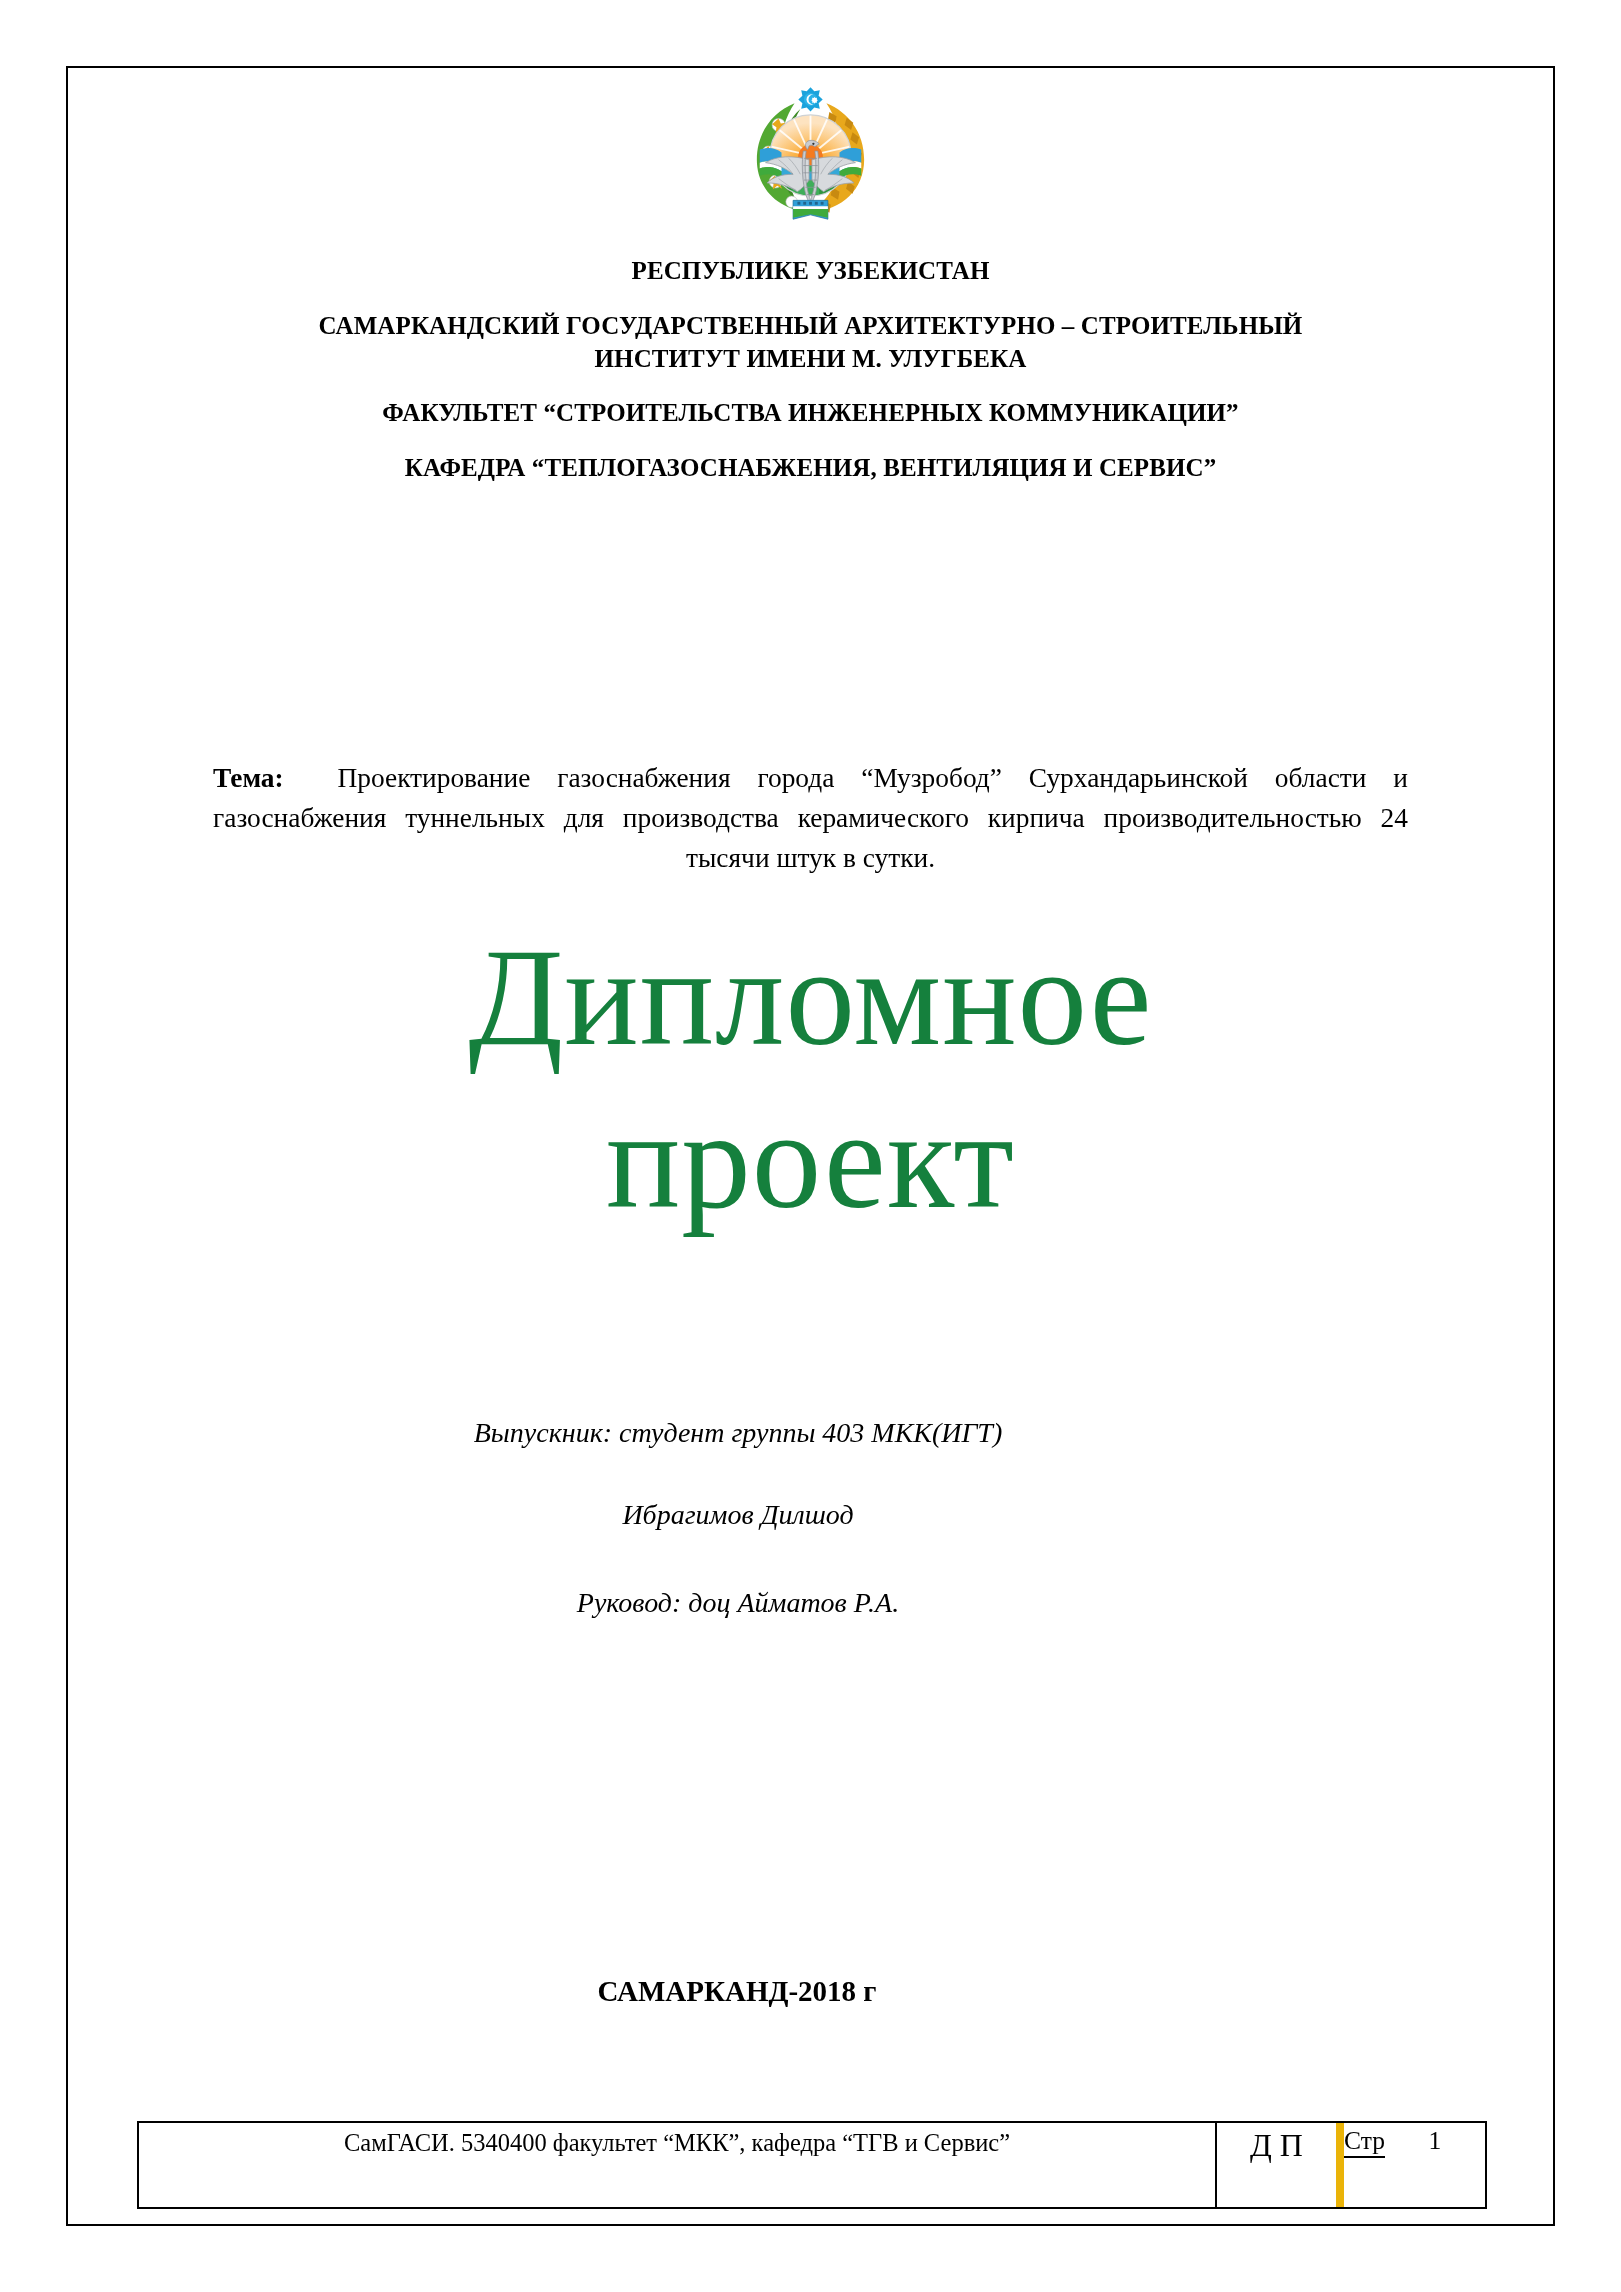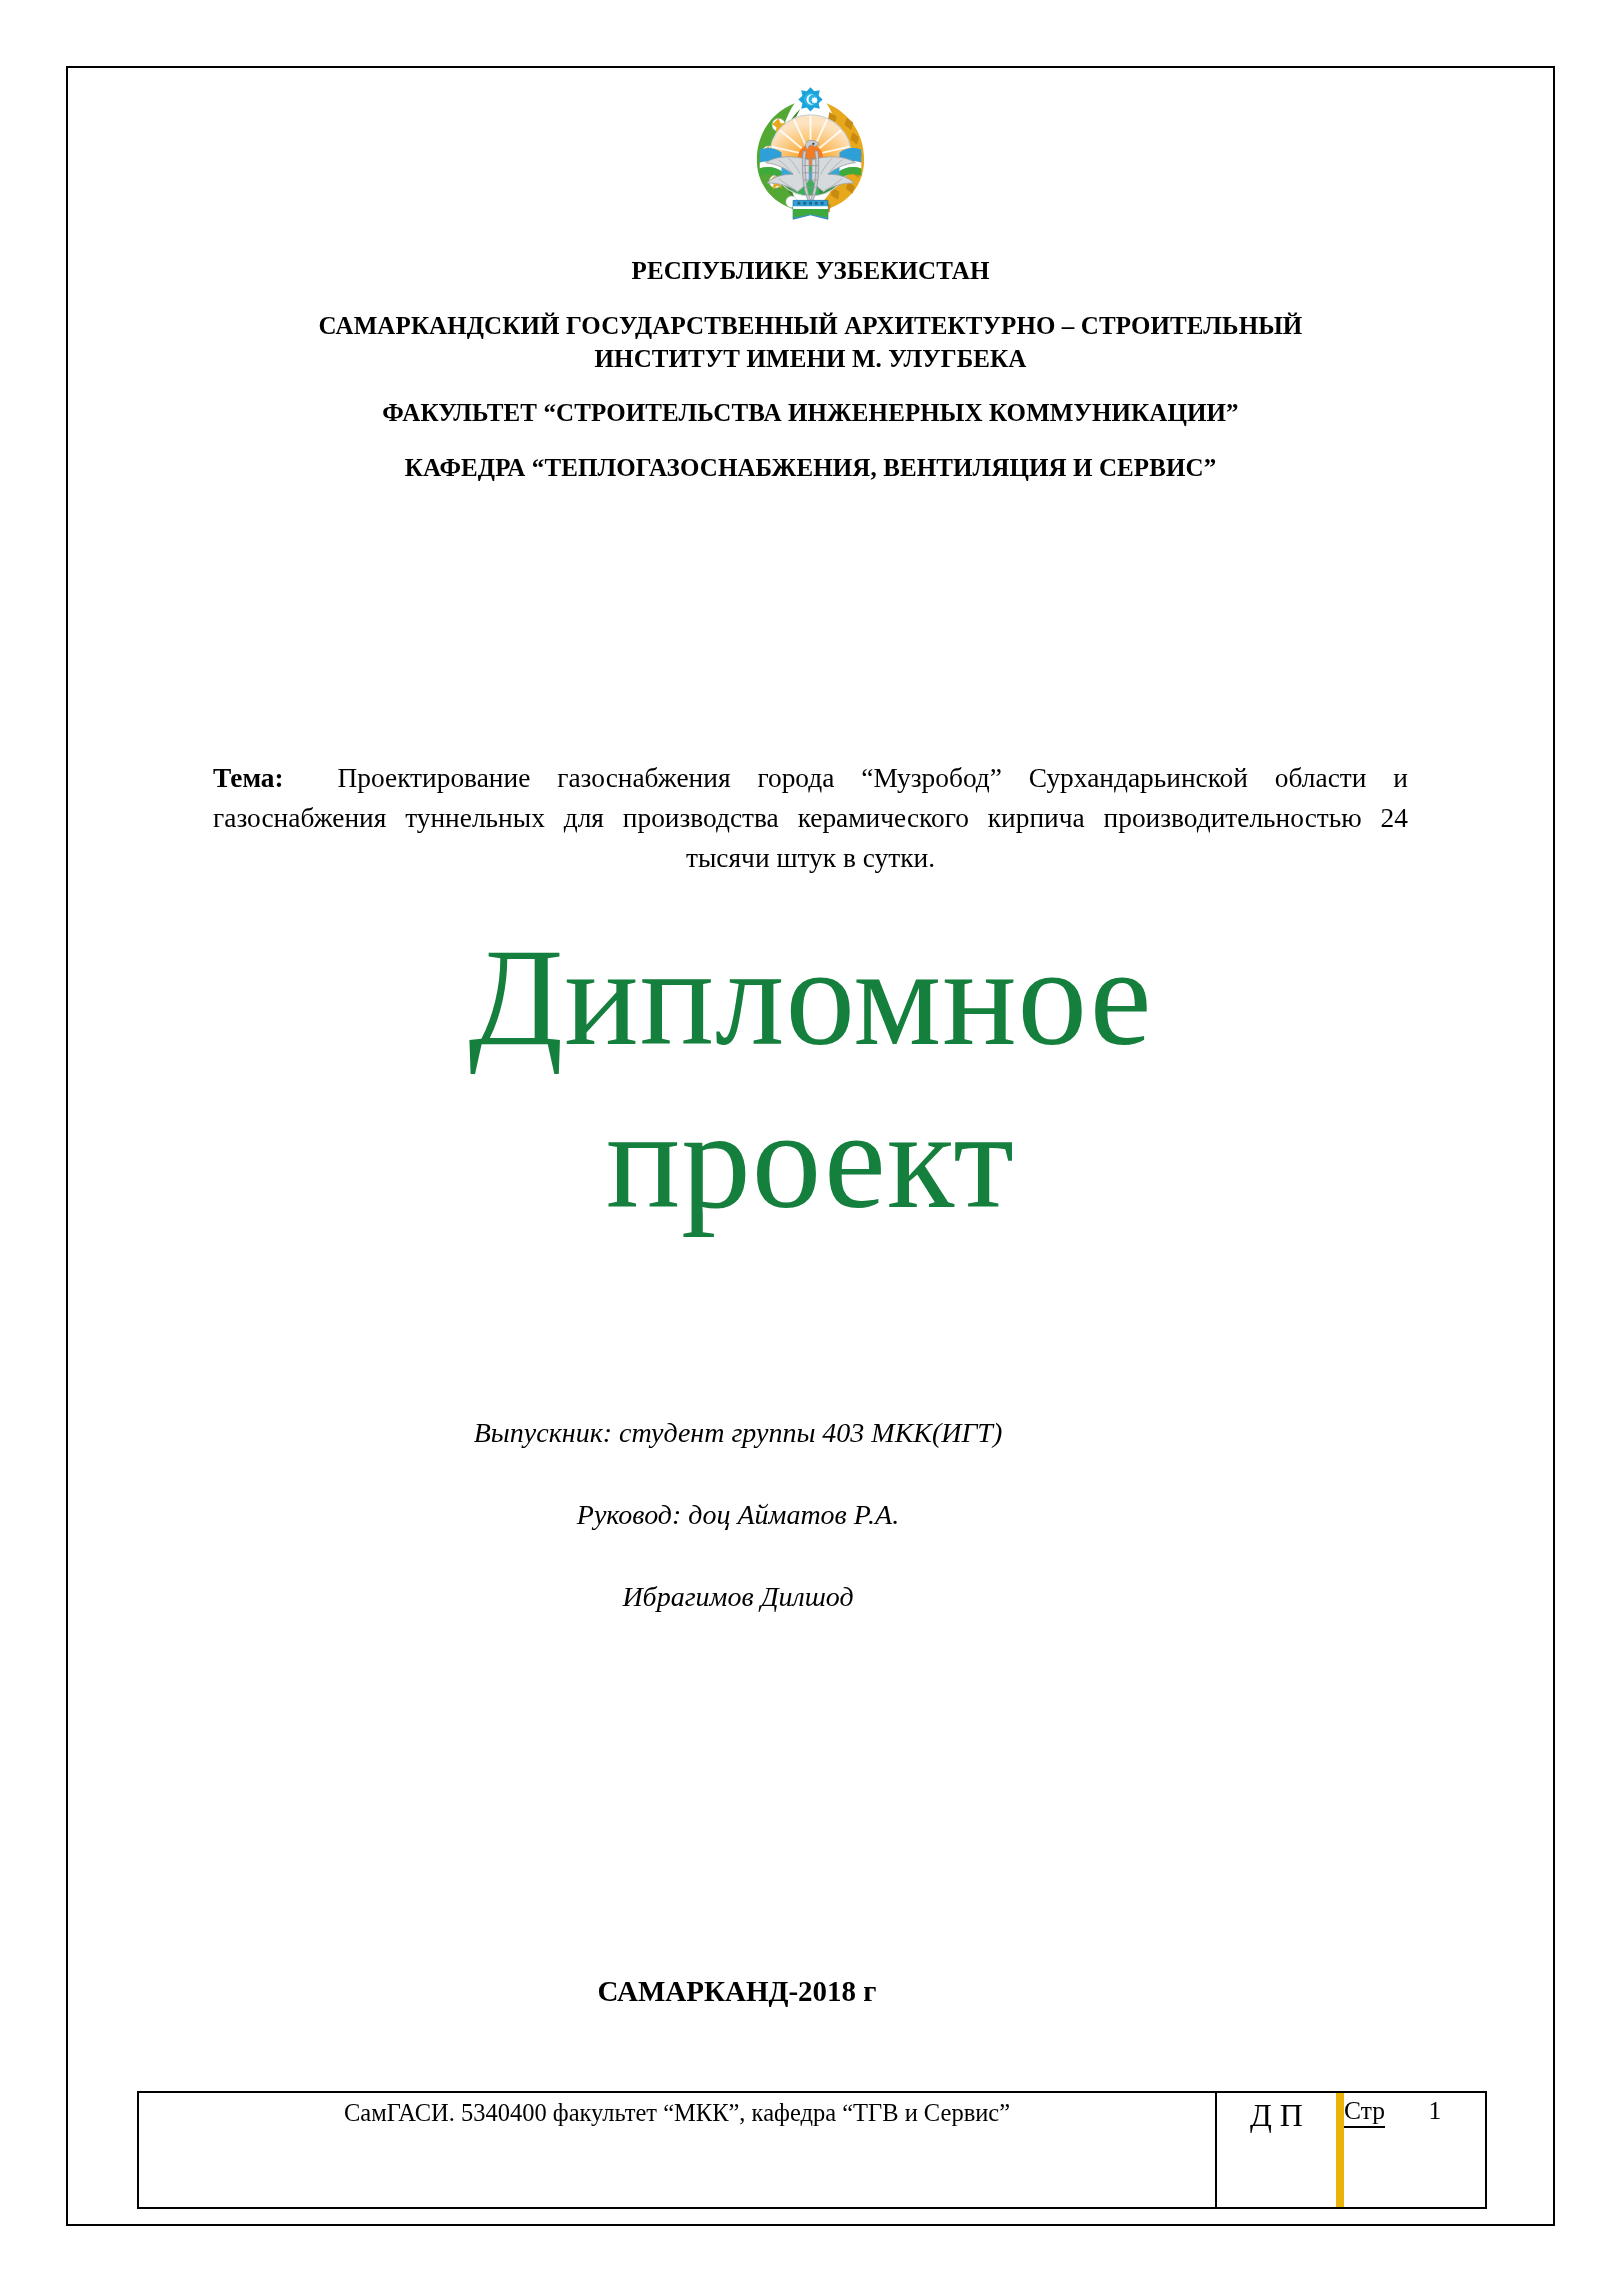--- a/index.html
+++ b/index.html
@@ -127,21 +127,21 @@
     font-weight: bold;
     font-size: 29px;
   }
 
   
   .stamp {
     position: absolute;
     left: 69px;
     bottom: 14.7px;
     width: 1350px;
-    height: 118px;
+    height: 88px;
     border: 2px solid #000000;
     box-sizing: border-box;
     display: flex;
   }
   .stamp-main {
     flex: 0 0 1078px;
     border-right: 2px solid #000000;
     box-sizing: border-box;
     display: flex;
     flex-direction: column;
@@ -339,22 +339,22 @@
 
     <p class="theme"><span class="lbl">Тема:</span>&nbsp; <span>Проектирование газоснабжения города “Музробод” Сурхандарьинской области и газоснабжения туннельных для производства керамического кирпича производительностью 24 тысячи штук в сутки.</span></p>
 
     <div class="big-title">
       <span class="l1">Дипломное</span>
       <span class="l2">проект</span>
     </div>
 
     <div class="credits">
       <div class="row">Выпускник: студент группы 403 МКК(ИГТ)</div>
+      <div class="row gap">Ибрагимов Дилшод</div>
       <div class="row">Руковод:  доц Айматов Р.А.</div>
-      <div class="row gap">Ибрагимов Дилшод</div>
     </div>
 
     <div class="place-year">САМАРКАНД-2018 г</div>
 
     <div class="stamp">
       <div class="stamp-main">
         <div class="sline">СамГАСИ.  5340400  факультет “МКК”,  кафедра “ТГВ  и Сервис”</div>
       </div>
       <div class="stamp-dp">Д П</div>
       <div class="stamp-page">

